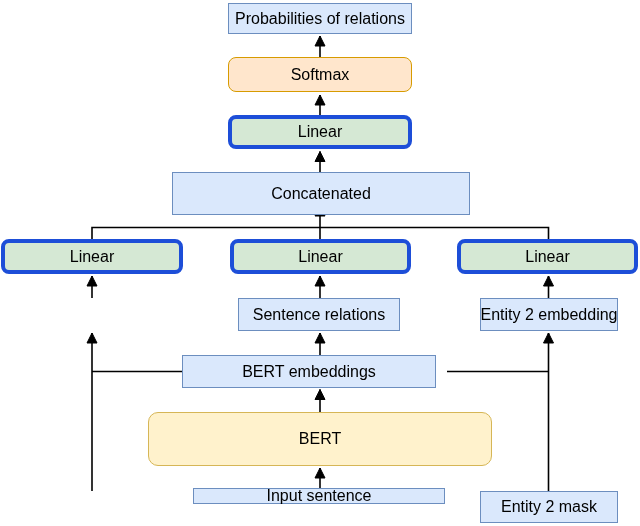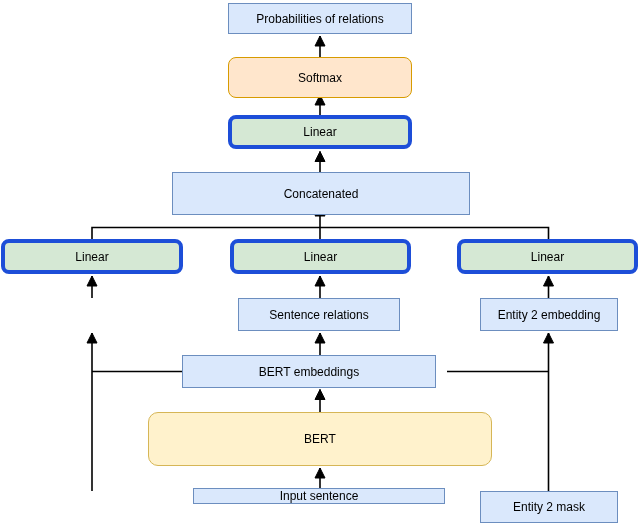--- a/index.html
+++ b/index.html
@@ -4,21 +4,21 @@
 <style>
   html, body { margin:0; padding:0; background:#ffffff; }
   .canvas {
     position:relative; width:640px; height:526px; background:#ffffff;
     font-family:"Liberation Sans", sans-serif; overflow:hidden;
   }
   svg.edges { position:absolute; left:0; top:0; width:640px; height:526px; }
   .node {
     position:absolute; box-sizing:border-box;
     display:flex; align-items:center; justify-content:center;
-    font-size:12px; line-height:1; color:#000; text-align:center;
+    font-size:16px; line-height:1; color:#000; text-align:center;
     white-space:nowrap;
   }
   .style-blue   { background:#dae8fc; border:1px solid #6c8ebf; }
   .style-green  { background:#d5e8d4; border:4px solid #1d4ed8; border-radius:8px; }
   .style-orange { background:#ffe6cc; border:1px solid #d79b00; border-radius:8px; }
   .style-yellow { background:#fff2cc; border:1px solid #d6b656; border-radius:10px;text-align:center; }
   path.edge { stroke:#000000; stroke-width:1.6; fill:none; }
 </style>
 </head>
 <body>
@@ -53,21 +53,21 @@
 
     <path class="edge" d="M92 491 L92 333" marker-end="url(#arrow)"></path>
     <path class="edge" d="M548.5 491 L548.5 333" marker-end="url(#arrow)"></path>
 
     <path class="edge" d="M193 371.5 L92 371.5"></path>
     <path class="edge" d="M447 371.5 L548.5 371.5"></path>
   </svg>
 
   <div class="node style-blue" style="left:228px; top:3px;   width:184px; height:31px;">Probabilities of relations</div>
 
-  <div class="node style-orange" style="left:228px; top:57px;  width:184px; height:41px;">Softmax</div>
+  <div class="node style-orange" style="left:228px; top:57px;  width:184px; height:35px;">Softmax</div>
 
   <div class="node style-green" style="left:228px; top:115px; width:184px; height:34px;">Linear</div>
 
   <div class="node style-blue" style="left:172px; top:172px; width:298px; height:43px;">Concatenated</div>
 
   <div class="node style-green" style="left:1px;   top:239px; width:182px; height:35px;">Linear</div>
 
   <div class="node style-green" style="left:230px; top:239px; width:181px; height:35px;">Linear</div>
 
   <div class="node style-green" style="left:457px; top:239px; width:181px; height:35px;">Linear</div>

